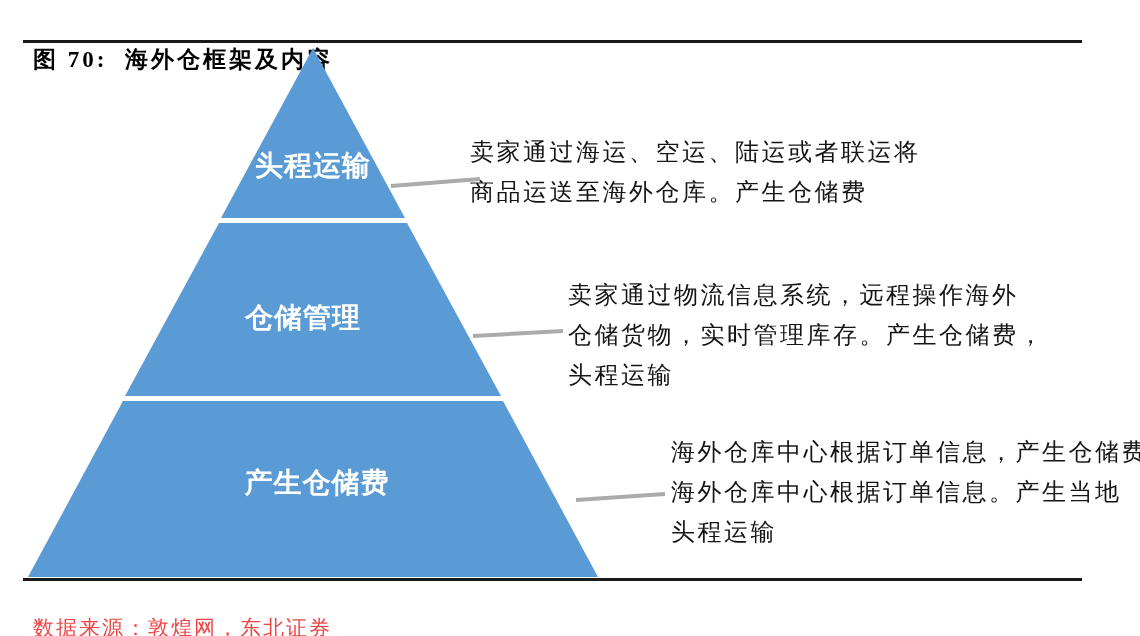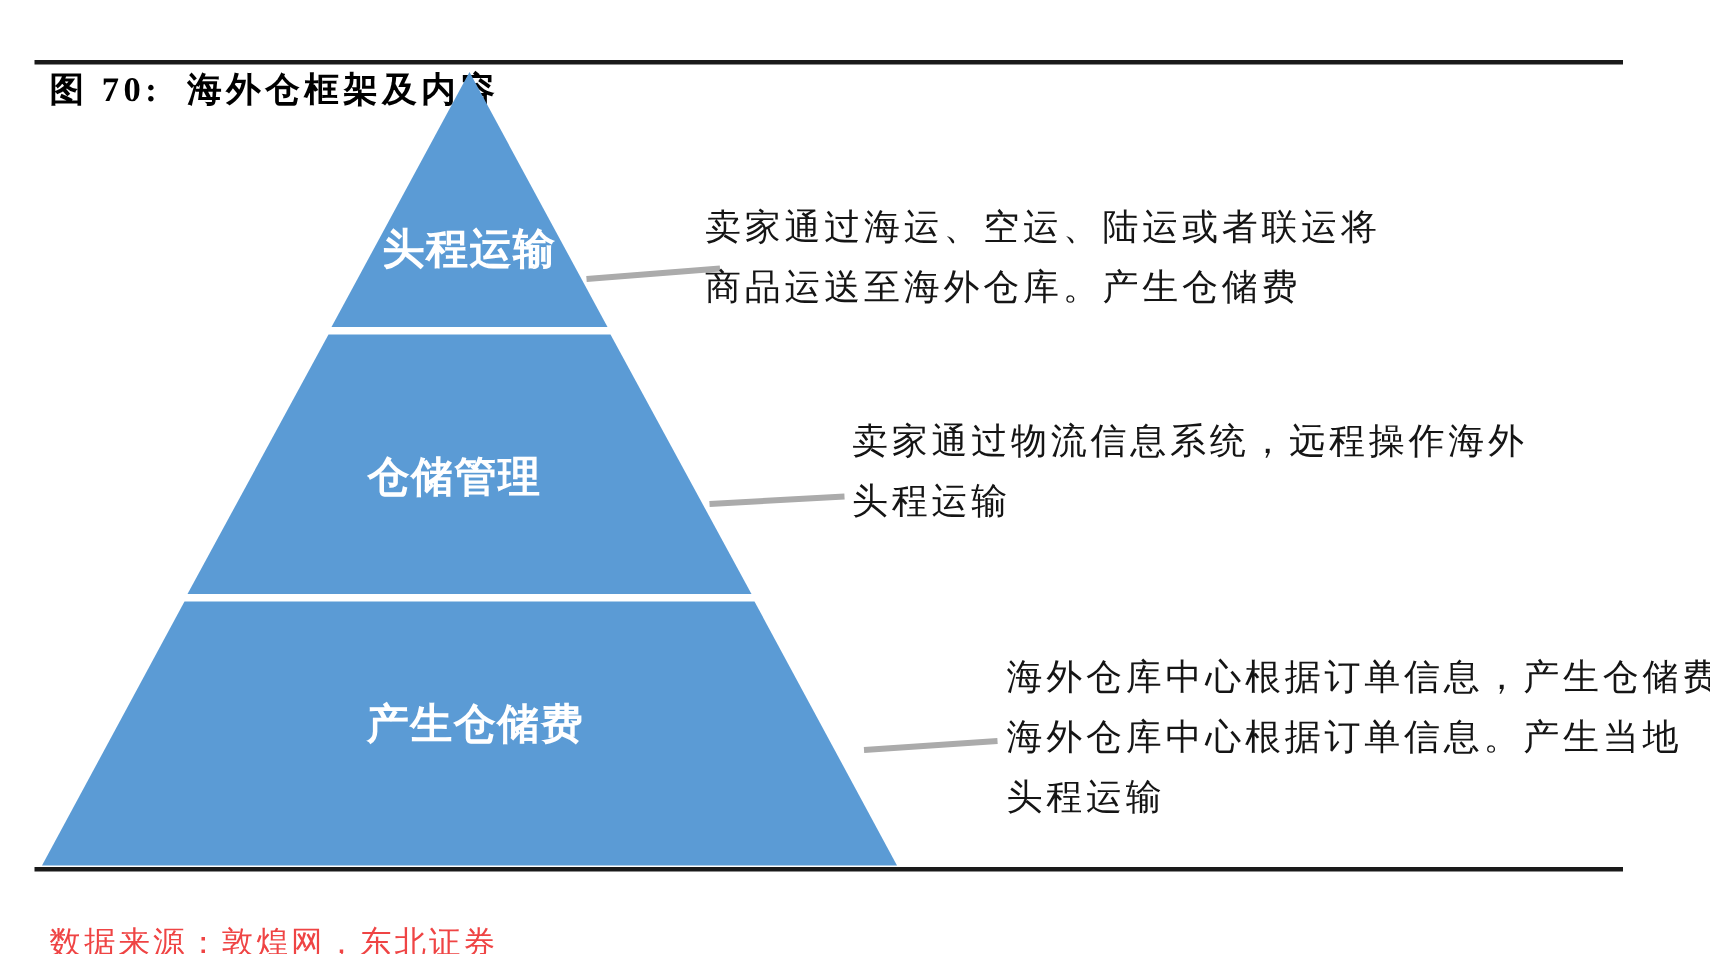--- a/index.html
+++ b/index.html
@@ -106,20 +106,21 @@
   <div class="tier-label tier-label-2">仓储管理</div>
   <div class="tier-label tier-label-3">产生仓储费</div>
 
   <div class="desc desc-1">
     <div class="desc-line">卖家通过海运、空运、陆运或者联运将</div>
     <div class="desc-line">商品运送至海外仓库。产生仓储费</div>
   </div>
 
   <div class="desc desc-2">
     <div class="desc-line">卖家通过物流信息系统，远程操作海外</div>
+    <div class="desc-line">仓储货物，实时管理库存。产生仓储费，</div>
     <div class="desc-line">头程运输</div>
   </div>
 
   <div class="desc desc-3">
     <div class="desc-line">海外仓库中心根据订单信息，产生仓储费</div>
     <div class="desc-line">海外仓库中心根据订单信息。产生当地</div>
     <div class="desc-line">头程运输</div>
   </div>
 
   <div class="rule rule-bottom"></div>

